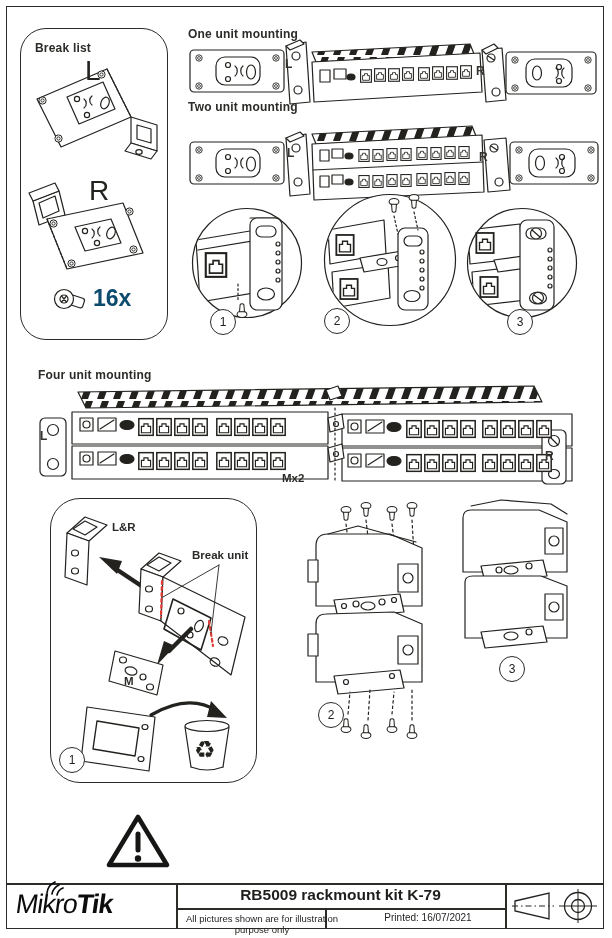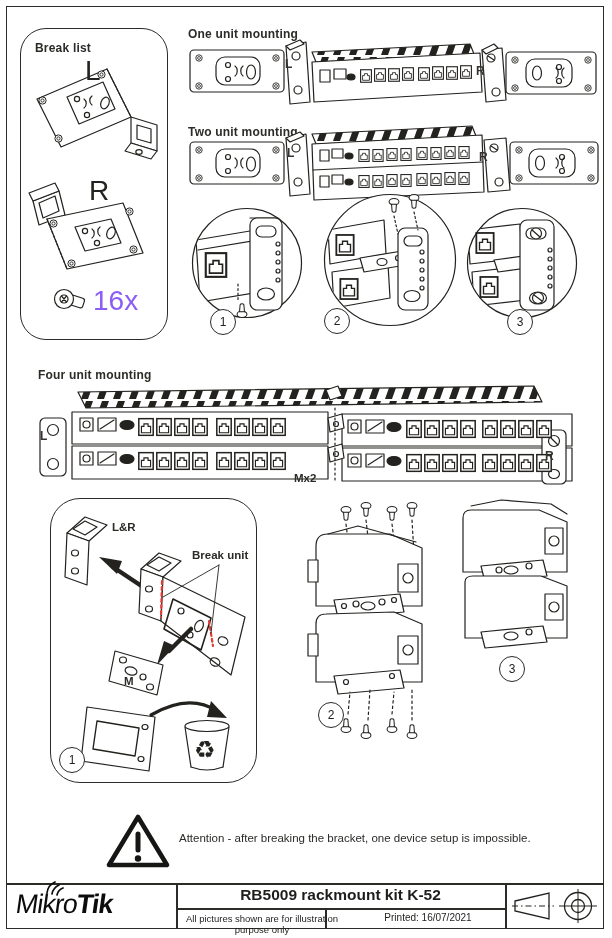--- a/index.html
+++ b/index.html
@@ -5,21 +5,21 @@
   html,body{margin:0;padding:0;background:#fff;}
   .sheet{position:relative;width:612px;height:938px;background:#fff;
          font-family:"Liberation Sans",sans-serif;color:#222;overflow:hidden;}
   .abs{position:absolute;}
   .page-border{left:6px;top:6px;width:596px;height:921px;border:1.6px solid #2b2b28;}
   svg{display:block;overflow:visible;}
   .lineart{stroke:#23221f;fill:none;stroke-width:1.2;stroke-linejoin:round;stroke-linecap:round;}
   .sec-title{font-size:12px;font-weight:600;color:#2b2b28;letter-spacing:.2px;}
   .panel{border:1.5px solid #2b2b28;border-radius:26px;background:#fff;}
   .biglabel{font-size:28px;font-weight:400;color:#23221f;}
-  .qty{font-size:28px;font-weight:400;color:#8b5cf6;}
+  .qty{font-size:23px;font-weight:700;color:#0c4a6e;}
   .lr{font-size:12px;font-weight:700;color:#35332f;}
   .small-label{font-size:11.5px;font-weight:600;color:#2b2b28;}
   .badge{width:24px;height:24px;border:1.3px solid #2b2b28;border-radius:50%;
          text-align:center;line-height:24px;font-size:12px;color:#23221f;background:#fff;}
   .attention-text{font-size:11.5px;color:#2b2b28;}
   .f-line{background:#2b2b28;}
   .logo{font-size:27px;color:#0c0c0c;transform:skewX(-8deg);white-space:nowrap;letter-spacing:-1px;}
   .logo .bold{font-weight:800;}
   .f-title{font-size:15.5px;font-weight:600;color:#1e1e1c;text-align:center;}
   .f-small{font-size:9.5px;color:#1e1e1c;text-align:center;}
@@ -151,21 +151,21 @@
     <use href="#port" x="200" y="28" width="12" height="14"></use>
       <use href="#port" x="214" y="27" width="12" height="14"></use>
     <use href="#port" x="230" y="27" width="12" height="14"></use>
       <use href="#port" x="244" y="26" width="12" height="14"></use>
     <use href="#port" x="258" y="26" width="12" height="14"></use>
       <use href="#port" x="272" y="25" width="12" height="14"></use>
   </svg>
   <span class="abs lr" style="left:285px;top:57px;">L</span>
   <span class="abs lr" style="left:476px;top:64px;">R</span>
 
-  <span class="abs sec-title" style="left:188px;top:100px;margin-top:25px;">Two unit mounting</span>
+  <span class="abs sec-title" style="left:188px;top:100px;">Two unit mounting</span>
   <svg class="abs" style="left:188px;top:126px;" width="412" height="74" viewBox="0 0 412 74">
     <g class="lineart">
       <rect x="2" y="16" width="94" height="42" rx="4" fill="#fff"></rect>
       <rect x="28" y="23" width="44" height="28" rx="9"></rect>
       <circle cx="40" cy="31" r="2.5"></circle>
         <circle cx="40" cy="45" r="2.5"></circle>
       <path d="M47,32 c3,2 3,8 0,10 M55,32 c-3,2 -3,8 0,10"></path>
       <ellipse cx="63" cy="38" rx="4.5" ry="7"></ellipse>
       <path d="M98,12 L118,8 L122,68 L102,70 Z" fill="#fff"></path>
       <path d="M98,12 L112,6 L116,10 L102,16 Z" fill="#fff"></path>
@@ -377,21 +377,21 @@
       <use href="#port" x="392" y="69" width="16" height="20"></use>
     <use href="#port" x="410" y="69" width="16" height="20"></use>
       <use href="#port" x="428" y="69" width="16" height="20"></use>
     <use href="#port" x="450" y="69" width="16" height="20"></use>
       <use href="#port" x="468" y="69" width="16" height="20"></use>
     <use href="#port" x="486" y="69" width="16" height="20"></use>
       <use href="#port" x="504" y="69" width="16" height="20"></use>
   </svg>
   <span class="abs lr" style="left:40px;top:429px;">L</span>
   <span class="abs lr" style="left:545px;top:449px;">R</span>
-  <span class="abs small-label" style="left:294px;top:472px;font-weight:600;">Mx2</span>
+  <span class="abs small-label" style="left:282px;top:472px;font-weight:600;">Mx2</span>
 
   <div class="abs panel" style="left:50px;top:498px;width:205px;height:283px;border-radius:30px;">
     <svg class="abs" style="left:0;top:0;" width="205" height="283" viewBox="0 0 205 283">
       <g class="lineart">
 
         <path d="M16,34 L34,18 L56,26 L38,42 Z" fill="#fff"></path>
         <path d="M22,30 L34,22 L46,28 L34,36 Z" fill="#fff"></path>
         <path d="M16,34 L38,42 L36,86 L14,78 Z" fill="#fff"></path>
         <ellipse cx="24" cy="54" rx="3.5" ry="3"></ellipse>
           <ellipse cx="24" cy="72" rx="3.5" ry="3"></ellipse>
@@ -507,40 +507,39 @@
         <circle cx="74" cy="134" r="3"></circle>
     </g>
   </svg>
   <div class="abs badge" style="left:499px;top:656px;">3</div>
 
   <svg class="abs" style="left:106px;top:812px;" width="64" height="58" viewBox="0 0 64 58">
     <path d="M32,5 L61,53 L3,53 Z" fill="none" stroke="#161614" stroke-width="4.6" stroke-linejoin="round"></path>
     <path d="M32,22 L32,38" stroke="#161614" stroke-width="5" stroke-linecap="round"></path>
     <circle cx="32" cy="46.5" r="3.2" fill="#161614"></circle>
   </svg>
-  <span class="abs attention-text" style="left:179px;top:832px;">Attention - after breaking the bracket, one device setup is impossible.</span>
 
   <div class="abs f-line" style="left:7px;top:883px;width:597px;height:1.5px;"></div>
   <div class="abs f-line" style="left:176px;top:883px;width:1.5px;height:46px;"></div>
   <div class="abs f-line" style="left:505px;top:883px;width:1.5px;height:46px;"></div>
   <div class="abs f-line" style="left:176px;top:908px;width:330px;height:1.5px;"></div>
   <div class="abs f-line" style="left:325px;top:908px;width:1.5px;height:21px;"></div>
 
   <div class="abs logo" style="left:16px;top:889px;">
     <span>Mikro</span><span class="bold">Tik</span>
   </div>
   <svg class="abs" style="left:46px;top:880px;" width="20" height="16" viewBox="0 0 20 16">
     <g stroke="#0c0c0c" stroke-width="1.7" fill="none" stroke-linecap="round">
       <path d="M1,13 Q2,5 9,2"></path>
       <path d="M6,14 Q7,8 13,5"></path>
       <path d="M11,15 Q12,10 17,8"></path>
     </g>
   </svg>
 
-  <div class="abs f-title" style="left:176px;top:886px;width:329px;">RB5009 rackmount kit K-52</div>
+  <div class="abs f-title" style="left:176px;top:886px;width:329px;">RB5009 rackmount kit K-79</div>
   <div class="abs f-small" style="left:177px;top:913px;width:170px;">All pictures shown are for illustration purpose only</div>
   <div class="abs f-printed" style="left:326px;top:912px;width:204px;">Printed: 16/07/2021</div>
 
   <svg class="abs" style="left:512px;top:892px;" width="42" height="28" viewBox="0 0 42 28">
     <polygon points="3,9 37,1 37,27 3,19" fill="none" stroke="#23221f" stroke-width="1.3"></polygon>
     <path d="M0,14 L42,14" stroke="#23221f" stroke-width="1" stroke-dasharray="6,3,1.5,3" fill="none"></path>
   </svg>
   <svg class="abs" style="left:558px;top:889px;" width="40" height="34" viewBox="0 0 40 34">
     <g stroke="#23221f" stroke-width="1.3" fill="none">
       <circle cx="20" cy="17" r="13.5"></circle>

